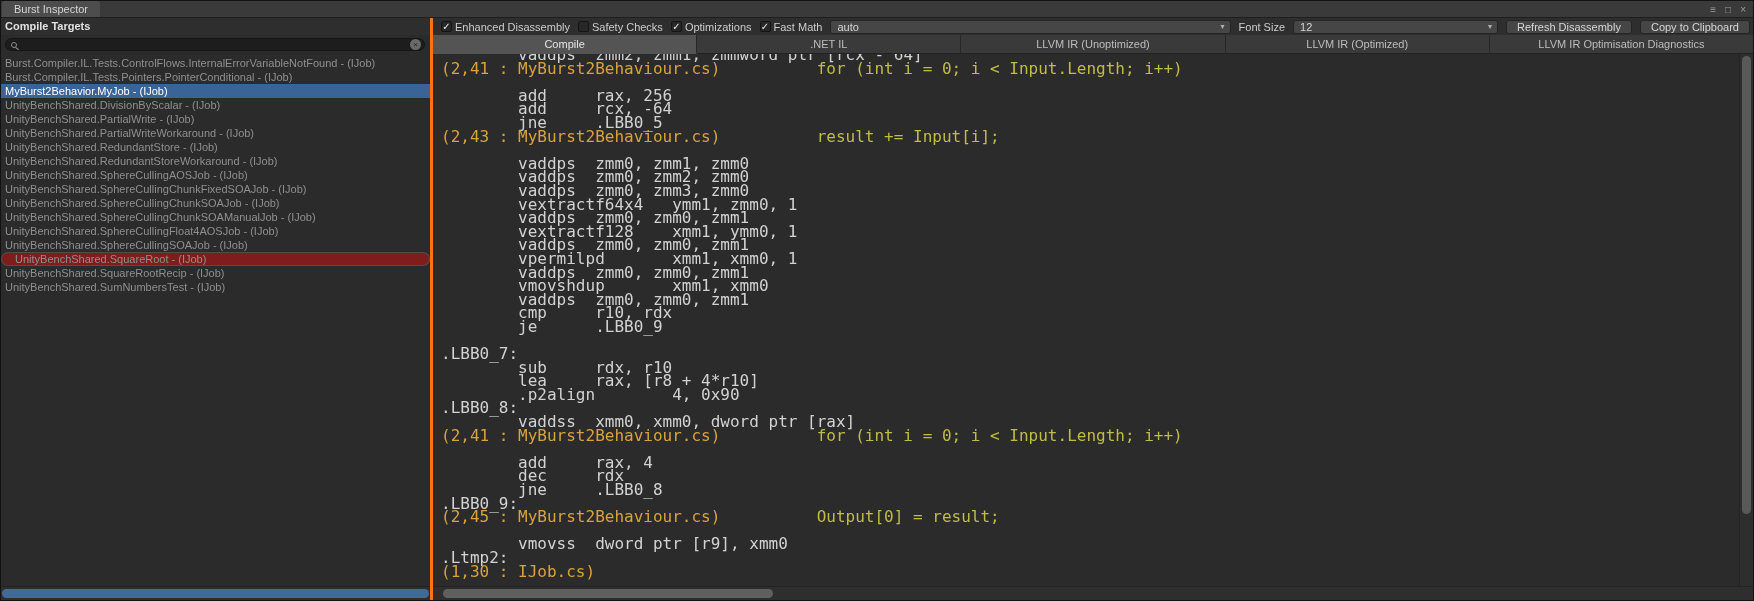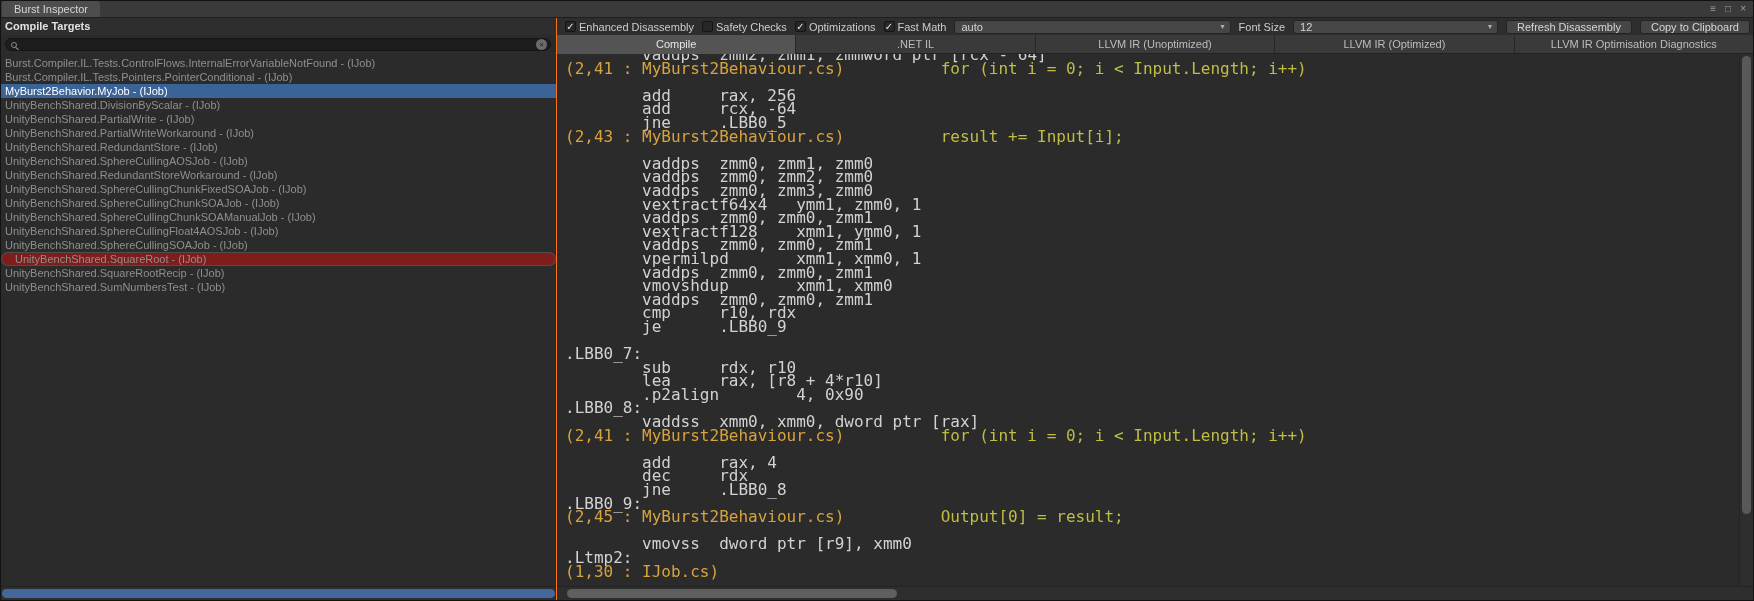--- a/index.html
+++ b/index.html
@@ -3,33 +3,33 @@
 <meta charset="utf-8">
 <style>
   * { box-sizing: border-box; margin: 0; padding: 0; }
   html, body { width: 1754px; height: 601px; }
   body { font-family: "Liberation Sans", sans-serif; background: #1e1e1e; overflow: hidden; }
 
   .window { width: 1754px; height: 601px; background: #2b2b2b; border: 1px solid #121212;
             display: flex; flex-direction: column; }
 
   
-  .titlebar { height: 17px; background: #3a3a3a; display: flex; align-items: flex-end;
+  .titlebar { height: 17px; background: #3a3a3a; display: flex; align-items: flex-start;
               justify-content: space-between; border-bottom: 1px solid #1f1f1f; flex: 0 0 auto; }
   .doc-tab { height: 16px; margin-left: 1px; padding: 0 12px; background: #4d4d4d; color: #d4d4d4;
              font-size: 11px; line-height: 16px; border-radius: 3px 3px 0 0; white-space: nowrap; }
   .win-controls { display: flex; gap: 9px; padding-right: 7px; align-items: center; height: 17px;
                   color: #9c9c9c; font-size: 10px; line-height: 17px; }
 
   
   .body-row { flex: 1; display: flex; min-height: 0; }
 
   
-  .left-pane { width: 556px; flex: 0 0 auto; display: flex; flex-direction: column;
-               border-right: 1px solid #f97316; background: #2b2b2b; }
+  .left-pane { width: 432px; flex: 0 0 auto; display: flex; flex-direction: column;
+               border-right: 3px solid #f97316; background: #2b2b2b; }
   .left-header { height: 17px; line-height: 17px; font-size: 11px; font-weight: bold;
                  color: #e2e2e2; padding-left: 4px; background: #2e2e2e; flex: 0 0 auto; }
   .search-row { height: 19px; padding: 3px 5px 3px 4px; flex: 0 0 auto; }
   .search-box { height: 13px; background: #1d1d1d; border: 1px solid #151515; border-radius: 7px;
                 display: flex; align-items: center; padding: 0 3px 0 5px; }
   .search-icon { width: 6px; height: 6px; border: 1px solid #8a8a8a; border-radius: 50%;
                  position: relative; flex: 0 0 auto; }
   .search-icon::after { content: ""; position: absolute; width: 4px; height: 1px; background: #8a8a8a;
                         right: -3px; bottom: -2px; transform: rotate(38deg); }
   .search-input { flex: 1; background: transparent; border: none; outline: none; color: #cccccc;
@@ -115,22 +115,22 @@
       </div>
 
       <div class="target-list">
           <div class="target-item">Burst.Compiler.IL.Tests.ControlFlows.InternalErrorVariableNotFound - (IJob)</div>
           <div class="target-item">Burst.Compiler.IL.Tests.Pointers.PointerConditional - (IJob)</div>
           <div class="target-item selected">MyBurst2Behavior.MyJob - (IJob)</div>
           <div class="target-item">UnityBenchShared.DivisionByScalar - (IJob)</div>
           <div class="target-item">UnityBenchShared.PartialWrite - (IJob)</div>
           <div class="target-item">UnityBenchShared.PartialWriteWorkaround - (IJob)</div>
           <div class="target-item">UnityBenchShared.RedundantStore - (IJob)</div>
+          <div class="target-item">UnityBenchShared.RedundantStoreWorkaround - (IJob)</div>
           <div class="target-item">UnityBenchShared.SphereCullingAOSJob - (IJob)</div>
-          <div class="target-item">UnityBenchShared.RedundantStoreWorkaround - (IJob)</div>
           <div class="target-item">UnityBenchShared.SphereCullingChunkFixedSOAJob - (IJob)</div>
           <div class="target-item">UnityBenchShared.SphereCullingChunkSOAJob - (IJob)</div>
           <div class="target-item">UnityBenchShared.SphereCullingChunkSOAManualJob - (IJob)</div>
           <div class="target-item">UnityBenchShared.SphereCullingFloat4AOSJob - (IJob)</div>
           <div class="target-item">UnityBenchShared.SphereCullingSOAJob - (IJob)</div>
           <div class="target-item highlighted">UnityBenchShared.SquareRoot - (IJob)</div>
           <div class="target-item">UnityBenchShared.SquareRootRecip - (IJob)</div>
           <div class="target-item">UnityBenchShared.SumNumbersTest - (IJob)</div>
         </div>
 

